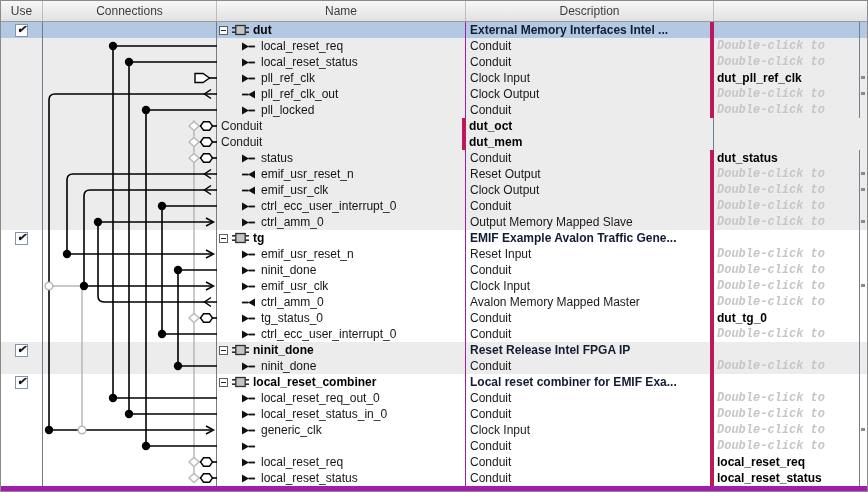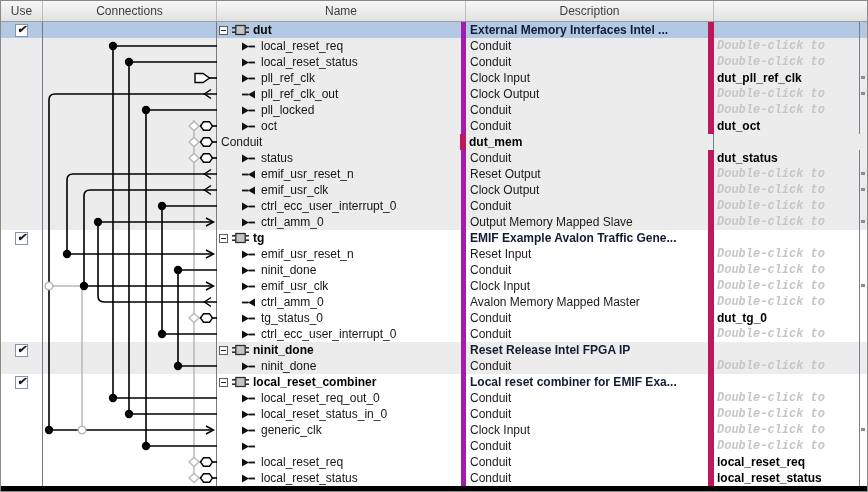--- a/index.html
+++ b/index.html
@@ -1,18 +1,18 @@
 <!DOCTYPE html>
 <html><head>
 <meta charset="utf-8">
 <style>
   html,body{margin:0;padding:0;background:#fff;}
   .app{
     position:relative;width:868px;height:492px;box-sizing:border-box;
-    border:1px solid #8a8a8a;background:#000000;overflow:hidden;
+    border:1px solid #8a8a8a;background:#a21caf;overflow:hidden;
     font-family:"Liberation Sans",sans-serif;font-size:12px;color:#1a1a1a;
     -webkit-font-smoothing:antialiased;
   }
   .hdr{
     display:grid;grid-template-columns:42px 174px 249px 248px 146px 1fr;
     height:21px;background:linear-gradient(#f7f7f7,#e2e2e2);
     border-bottom:1px solid #9b9b9b;box-sizing:border-box;
   }
   .hcell{
     display:flex;align-items:center;justify-content:center;
@@ -20,22 +20,22 @@
   }
   .hcell:last-child{border-right:none;}
   .rows{position:relative;}
   .row{display:grid;grid-template-columns:42px 174px 249px 248px 146px 1fr;height:16px;}
   .row.bg-gray{background:#ececec;}
   .row.bg-white{background:#ffffff;}
   .row.selected{background:#b3c9e3;}
   .cell{display:flex;align-items:center;overflow:hidden;white-space:nowrap;box-sizing:border-box;}
   .c-use{justify-content:center;border-right:1px solid #6f7d8a;}
   .c-conn{border-right:1px solid #6f7d8a;}
-  .c-name{border-right:5px solid #a21caf;padding-left:2px;}
-  .c-desc{border-right:6px solid #be185d;padding-left:4px;}
+  .c-name{border-right:1px solid #a21caf;padding-left:2px;}
+  .c-desc{border-right:4px solid #be185d;padding-left:4px;}
   .c-exp{border-right:1px solid #71808e;padding-left:3px;}
   .c-sliver{position:relative;}
   .module-row .c-name{font-weight:bold;color:#000;}
   .module-row .c-desc{font-weight:bold;color:#121d33;}
   .ph{color:#c6c6c6;font-weight:bold;font-style:italic;font-family:Liberation Mono, monospace;}
   .exp-val{font-weight:bold;color:#000;}
   .checkbox{
     width:13px;height:13px;background:#fff;border:1px solid #7e96ae;
     box-sizing:border-box;display:flex;align-items:center;justify-content:center;
   }
@@ -169,27 +169,20 @@
         </div>
         <div class="cell c-desc">Conduit</div>
         <div class="cell c-exp">
           <span class="ph">Double-click to</span>
         </div>
         <div class="cell c-sliver"></div>
       </div>
       <div class="row port-row bg-gray">
         <div class="cell c-use"></div>
         <div class="cell c-conn"></div>
-        <div class="cell c-name">
-          <svg class="port-icon" width="13" height="9" viewBox="0 0 13 9">
-            <polygon points="0,0.5 7,4.5 0,8.5" fill="#111"></polygon>
-            <rect x="6.5" y="3.6" width="6.5" height="1.8" fill="#111"></rect>
-          </svg>
-          <span class="pname">oct</span>
-        </div>
         <div class="cell c-desc">Conduit</div>
         <div class="cell c-exp">
           <span class="exp-val">dut_oct</span>
         </div>
         <div class="cell c-sliver"></div>
       </div>
       <div class="row port-row bg-gray">
         <div class="cell c-use"></div>
         <div class="cell c-conn"></div>
         <div class="cell c-desc">Conduit</div>

